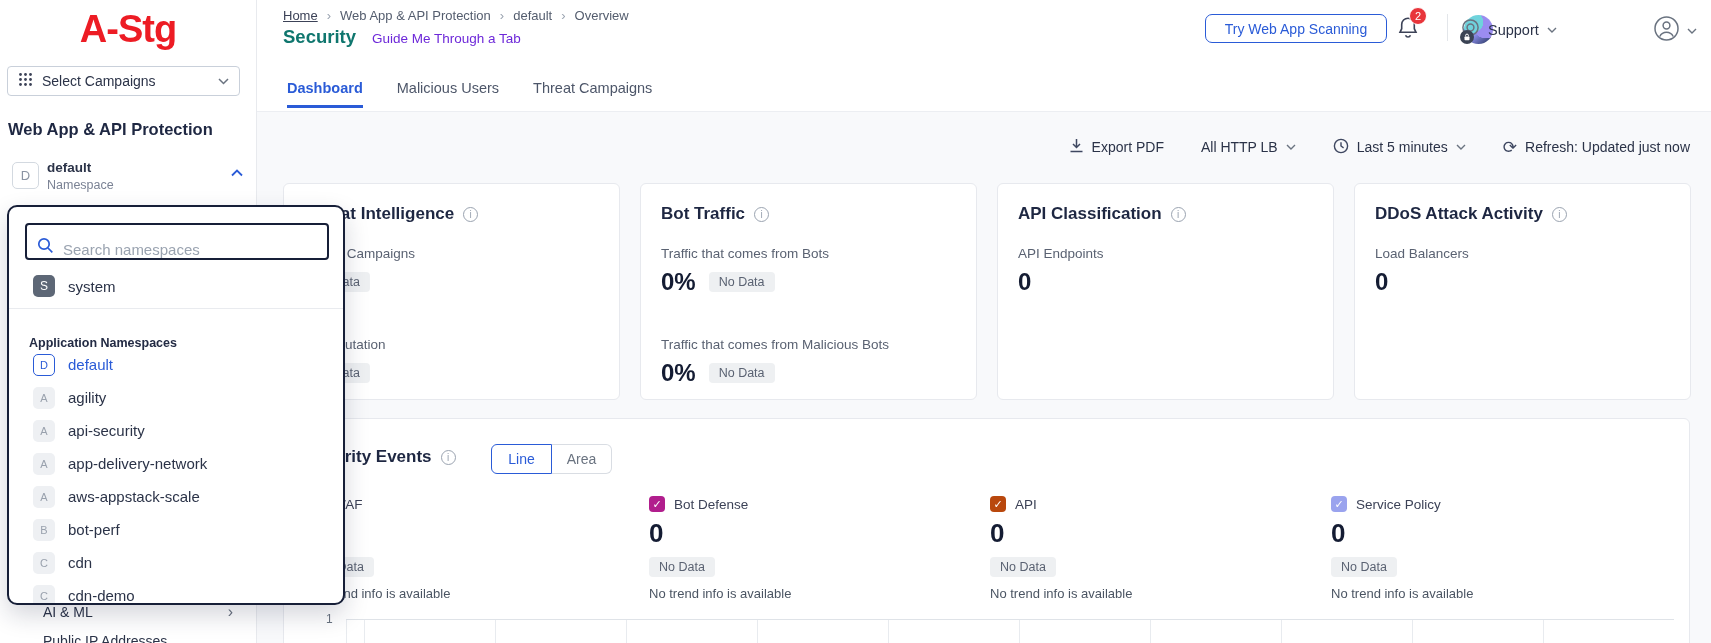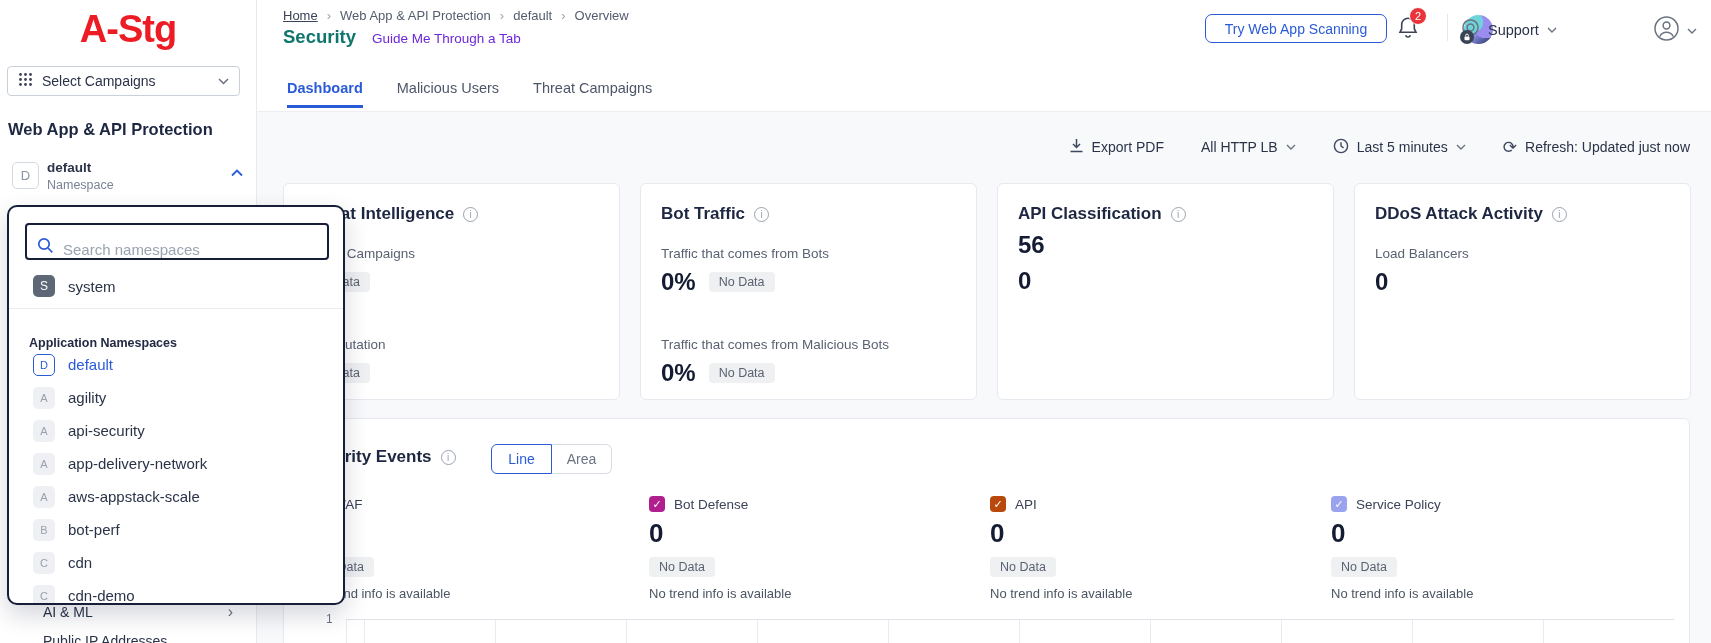--- a/index.html
+++ b/index.html
@@ -317,23 +317,21 @@
             <span class="metric-value">0%</span>
             <span class="nodata-badge">No Data</span>
           </div>
         </div>
 
         <div class="card">
           <div class="card-title-row">
             <span class="card-title">API Classification</span>
             <span class="info-icon">i</span>
           </div>
-          <div class="metric-row">
-            <span class="metric-value">56</span>
-          </div>
+          <div class="metric-label">API Endpoints</div>
           <div class="metric-row">
             <span class="metric-value">0</span>
           </div>
         </div>
 
         <div class="card">
           <div class="card-title-row">
             <span class="card-title">DDoS Attack Activity</span>
             <span class="info-icon">i</span>
           </div>

